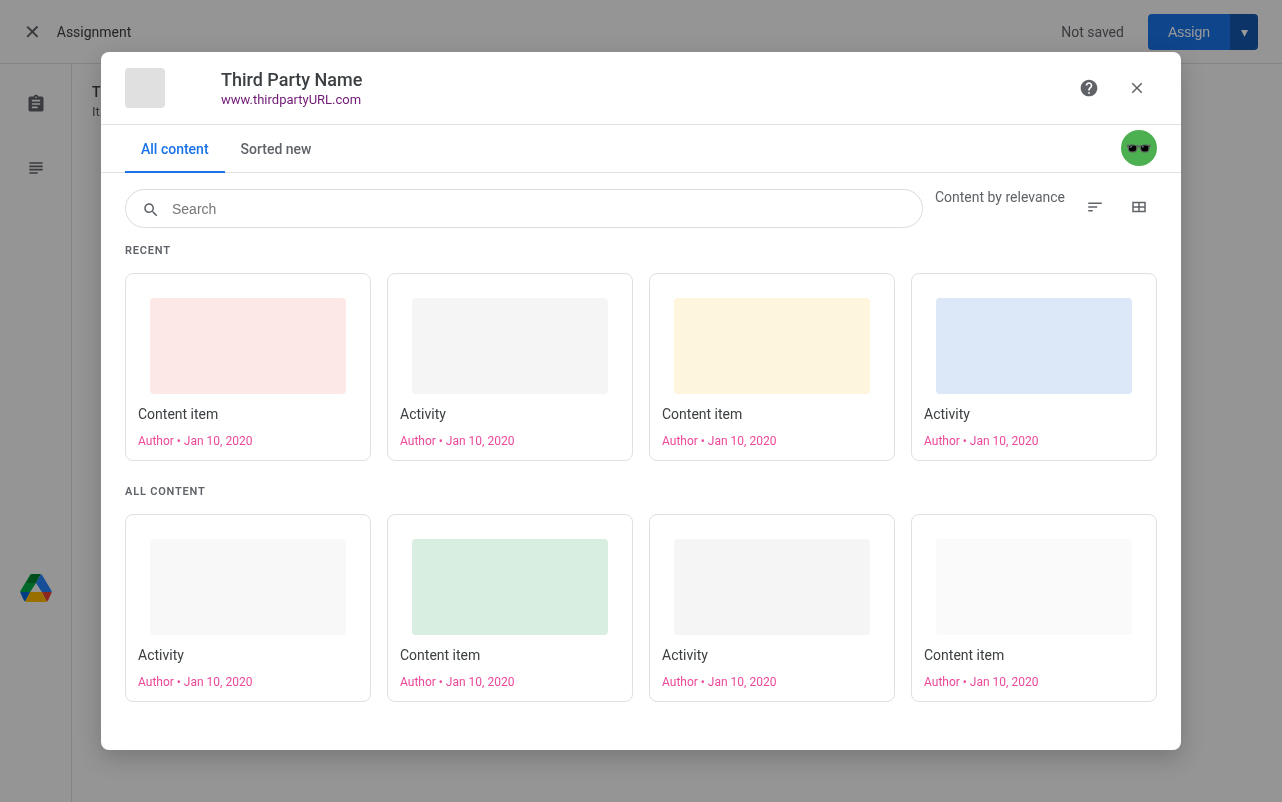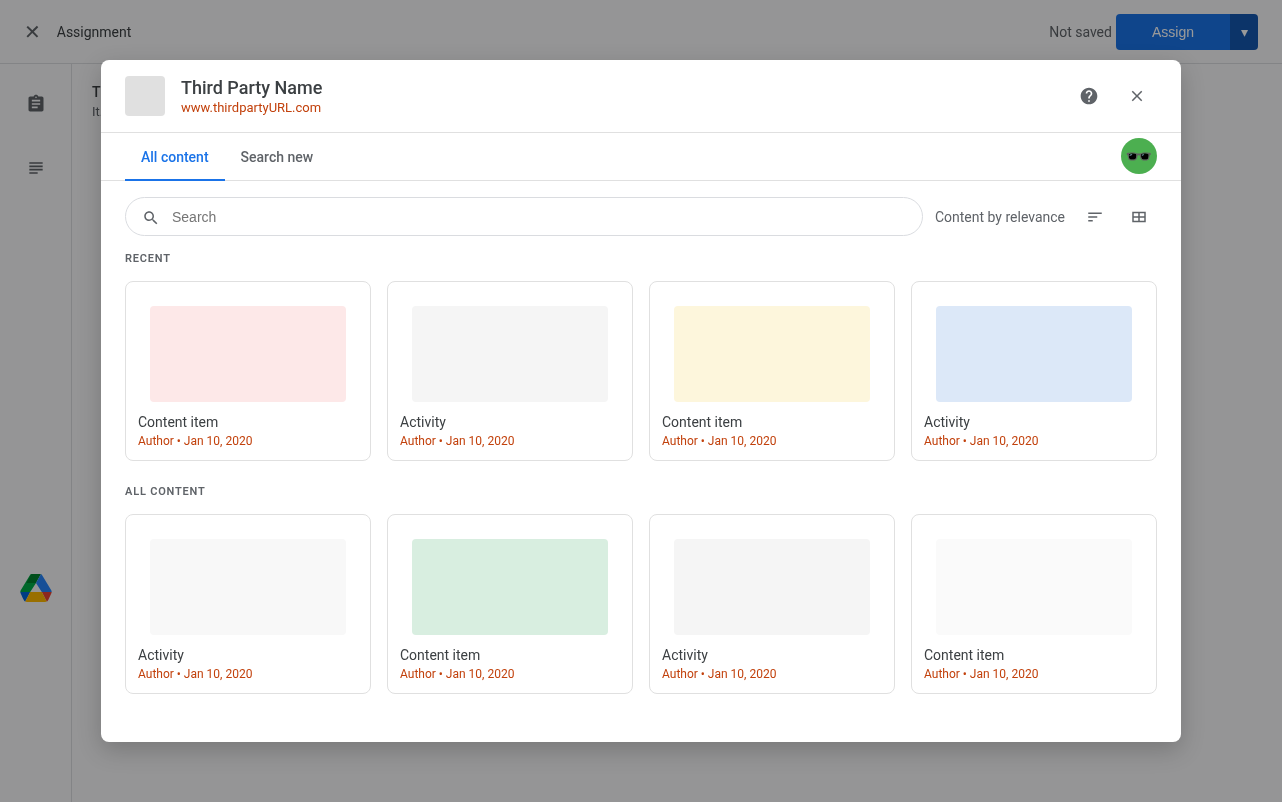--- a/index.html
+++ b/index.html
@@ -44,38 +44,38 @@
 
     .top-bar-title {
       font-size: 14px;
       color: #3c4043;
       font-weight: 400;
     }
 
     .top-bar-right {
       display: flex;
       align-items: center;
-      gap: 4px;
+      gap: 24px;
     }
 
     .not-saved-text {
       color: #5f6368;
       font-size: 14px;
     }
 
     .assign-btn-group {
       display: flex;
       align-items: center;
     }
 
     .assign-btn {
       background: #1a73e8;
       color: white;
       border: none;
-      padding: 8px 36px;
+      padding: 8px 20px;
       font-size: 14px;
       font-weight: 500;
       cursor: pointer;
       border-radius: 4px 0 0 4px;
       height: 36px;
     }
 
     .assign-btn-arrow {
       background: #1557b0;
       color: white;
@@ -158,31 +158,32 @@
       width: 40px;
       height: 40px;
       background: #e0e0e0;
       border-radius: 4px;
       margin-right: 16px;
       flex-shrink: 0;
     }
 
     .modal-header-info {
       flex: 1;
+      margin-left: 40px;
     }
 
     .modal-title {
       font-size: 18px;
       font-weight: 500;
       color: #3c4043;
     }
 
     .modal-url {
       font-size: 13px;
-      color: #c2410c;
+      color: #701a75;
       margin-top: 2px;
     }
 
     .modal-header-actions {
       display: flex;
       align-items: center;
       gap: 8px;
     }
 
     .icon-btn {
@@ -238,21 +239,21 @@
       overflow: hidden;
       display: flex;
       align-items: center;
       justify-content: center;
       font-size: 18px;
     }
 
     
     .search-area {
       display: flex;
-      align-items: center;
+      align-items: flex-start;
       padding: 16px 24px;
       gap: 12px;
     }
 
     .search-box {
       flex: 1;
       display: flex;
       align-items: center;
       border: 1px solid #dadce0;
       border-radius: 24px;
@@ -351,22 +352,22 @@
     }
 
     .card-title {
       font-size: 14px;
       color: #3c4043;
       font-weight: 400;
     }
 
     .card-meta {
       font-size: 12px;
-      color: #c2410c;
-      margin-top: 4px;
+      color: #ec4899;
+      margin-top: 12px;
     }
 
     
     .thumb-pink { background: #fde8e8; }
     .thumb-light { background: #f5f5f5; }
     .thumb-yellow { background: #fdf6dc; }
     .thumb-blue { background: #dce8f8; }
     .thumb-lightgray { background: #f8f8f8; }
     .thumb-green { background: #d8eee0; }
     .thumb-verylightgray { background: #f5f5f5; }
@@ -444,21 +445,21 @@
         <button class="icon-btn" title="Close">
           <svg width="18" height="18" viewBox="0 0 24 24" fill="#5f6368">
             <path d="M19 6.41L17.59 5 12 10.59 6.41 5 5 6.41 10.59 12 5 17.59 6.41 19 12 13.41 17.59 19 19 17.59 13.41 12z"></path>
           </svg>
         </button>
       </div>
     </div>
 
     <div class="modal-tabs">
       <div class="tab active">All content</div>
-      <div class="tab">Search new</div>
+      <div class="tab">Sorted new</div>
       <div class="tab-avatar">
         <div class="avatar-circle">
 
           <span style="font-size:22px;">🕶️</span>
         </div>
       </div>
     </div>
 
     <div class="search-area">
       <div class="search-box">

